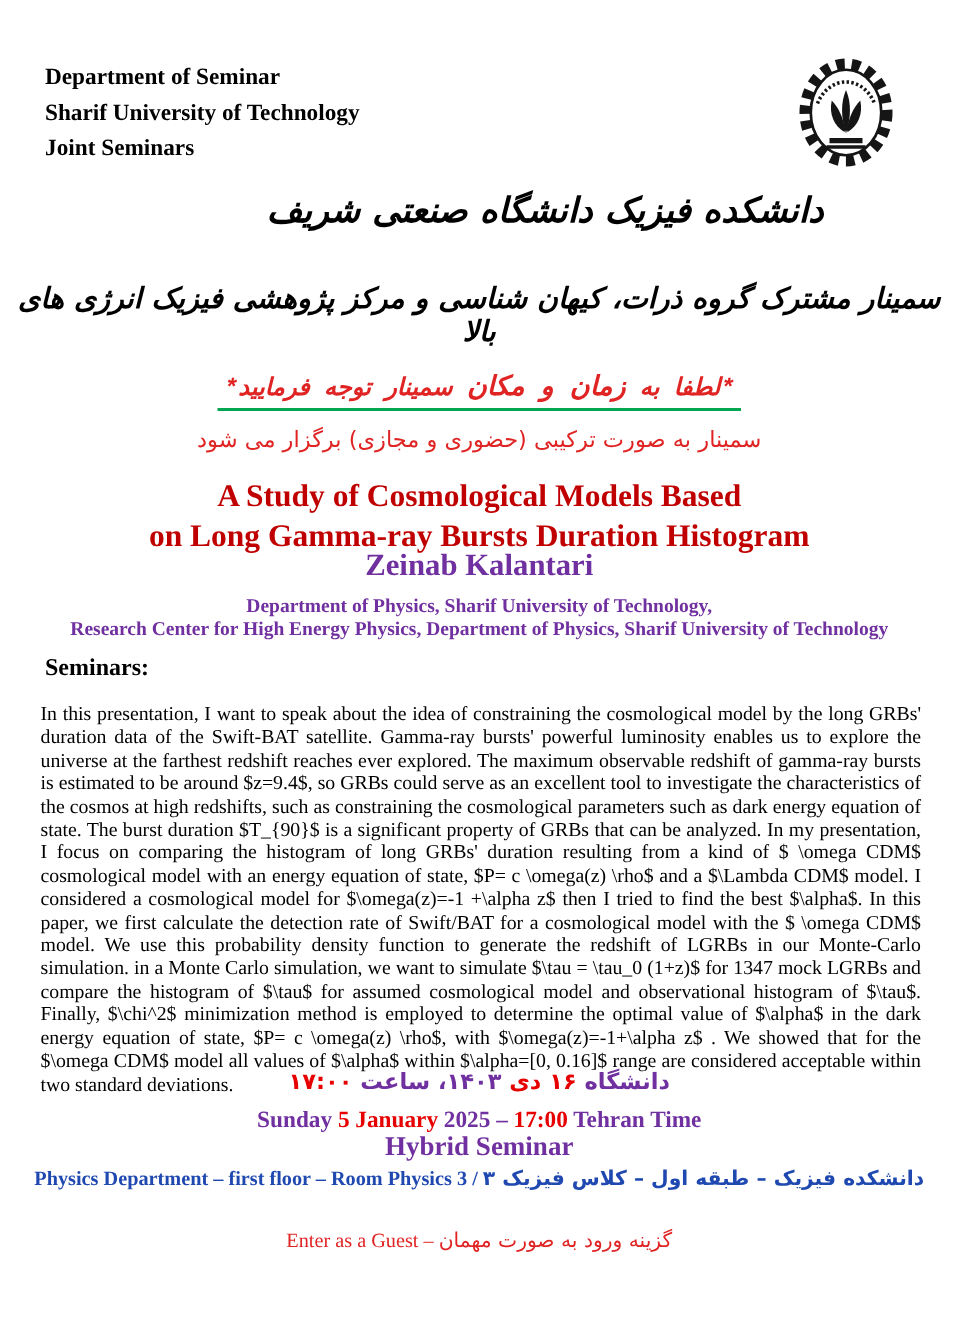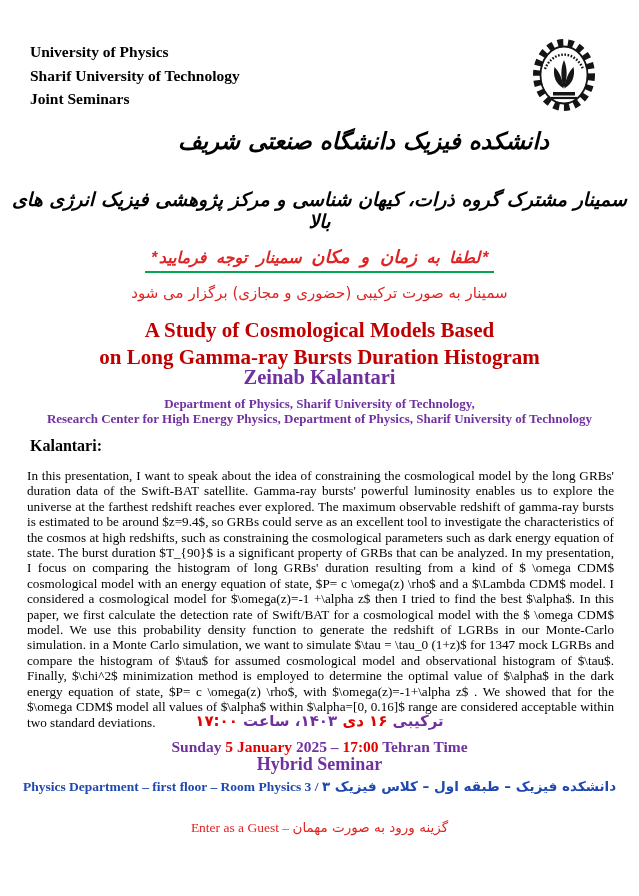--- a/index.html
+++ b/index.html
@@ -42,21 +42,21 @@
   .vc-link{color:var(--link-green,#1ca35c);text-decoration:underline;cursor:pointer;}
   .guest-line{top:819px;font-size:13.5px;color:var(--accent-red,#e02424);}
   .site-line{top:840px;font-size:15.5px;color:var(--text-black,#000);}
 </style>
 </head>
 <body>
 
 <div class="page">
 
   <div class="abs header-block">
-    <div>University of Physics</div>
+    <div>Department of Seminar</div>
     <div>Sharif University of Technology</div>
     <div>Joint Seminars</div>
   </div>
 
   <div class="abs logo">
     <svg viewBox="0 0 68 78" width="68" height="78">
       <ellipse cx="34" cy="39" rx="27" ry="32" fill="none" stroke="#151515" stroke-width="8" stroke-dasharray="5.6 4.6"></ellipse>
       <ellipse cx="34" cy="39" rx="23.5" ry="28.5" fill="none" stroke="#151515" stroke-width="1.8"></ellipse>
       <path d="M 15 33 A 21 25 0 0 1 53 33" fill="none" stroke="#151515" stroke-width="2.4" stroke-dasharray="1.6 1.6"></path>
       <path d="M34 24 C30.5 32 30.5 42 34 53 C37.5 42 37.5 32 34 24 Z" fill="#151515"></path>
@@ -81,25 +81,25 @@
     <div>on Long Gamma-ray Bursts Duration Histogram</div>
   </div>
 
   <div class="abs center speaker">Zeinab Kalantari</div>
 
   <div class="abs center affil">
     <div>Department of Physics, Sharif University of Technology,</div>
     <div>Research Center for High Energy Physics, Department of Physics, Sharif University of Technology</div>
   </div>
 
-  <div class="abs abstract-heading">Kalantari:</div>
+  <div class="abs abstract-heading">Seminars:</div>
   <div class="abs abstract-body"> In this presentation, I want to speak about the idea of constraining the cosmological model by the long GRBs' duration data of the Swift-BAT satellite. Gamma-ray bursts' powerful luminosity enables us to explore the universe at the farthest redshift reaches ever explored. The maximum observable redshift of gamma-ray bursts is estimated to be around $z=9.4$, so GRBs could serve as an excellent tool to investigate the characteristics of the cosmos at high redshifts, such as constraining the cosmological parameters such as dark energy equation of state. The burst duration $T_{90}$ is a significant property of GRBs that can be analyzed. In my presentation, I focus on comparing the histogram of long GRBs' duration resulting from a kind of $ \omega CDM$ cosmological model with an energy equation of state, $P= c \omega(z) \rho$ and a $\Lambda CDM$ model. I considered a cosmological model for $\omega(z)=-1 +\alpha z$ then I tried to find the best $\alpha$. In this paper, we first calculate the detection rate of Swift/BAT for a cosmological model with the $ \omega CDM$ model. We use this probability density function to generate the redshift of LGRBs in our Monte-Carlo simulation. in a Monte Carlo simulation, we want to simulate $\tau = \tau_0 (1+z)$ for 1347 mock LGRBs and compare the histogram of $\tau$ for assumed cosmological model and observational histogram of $\tau$. Finally, $\chi^2$ minimization method is employed to determine the optimal value of $\alpha$ in the dark energy equation of state, $P= c \omega(z) \rho$, with $\omega(z)=-1+\alpha z$ . We showed that for the $\omega CDM$ model all values of $\alpha$ within $\alpha=[0, 0.16]$ range are considered acceptable within two standard deviations.</div>
 
   <div class="abs center date-fa fa">
-    <span>ترکیبی </span><span class="red-part">۱۶ دی</span><span> ۱۴۰۳، ساعت </span><span class="red-part">۱۷:۰۰</span>
+    <span>دانشگاه </span><span class="red-part">۱۶ دی</span><span> ۱۴۰۳، ساعت </span><span class="red-part">۱۷:۰۰</span>
   </div>
 
   <div class="abs center date-en">
     <span>Sunday </span><span class="red-part">5 January</span><span> 2025 – </span><span class="red-part">17:00</span><span> Tehran Time</span>
   </div>
 
   <div class="abs center hybrid-en">Hybrid Seminar</div>
 
   <div class="abs center location">
     <span>Physics Department – first floor – Room Physics 3</span><span>  /  </span><span class="fa" dir="rtl">دانشکده فیزیک – طبقه اول – کلاس فیزیک ۳</span>

